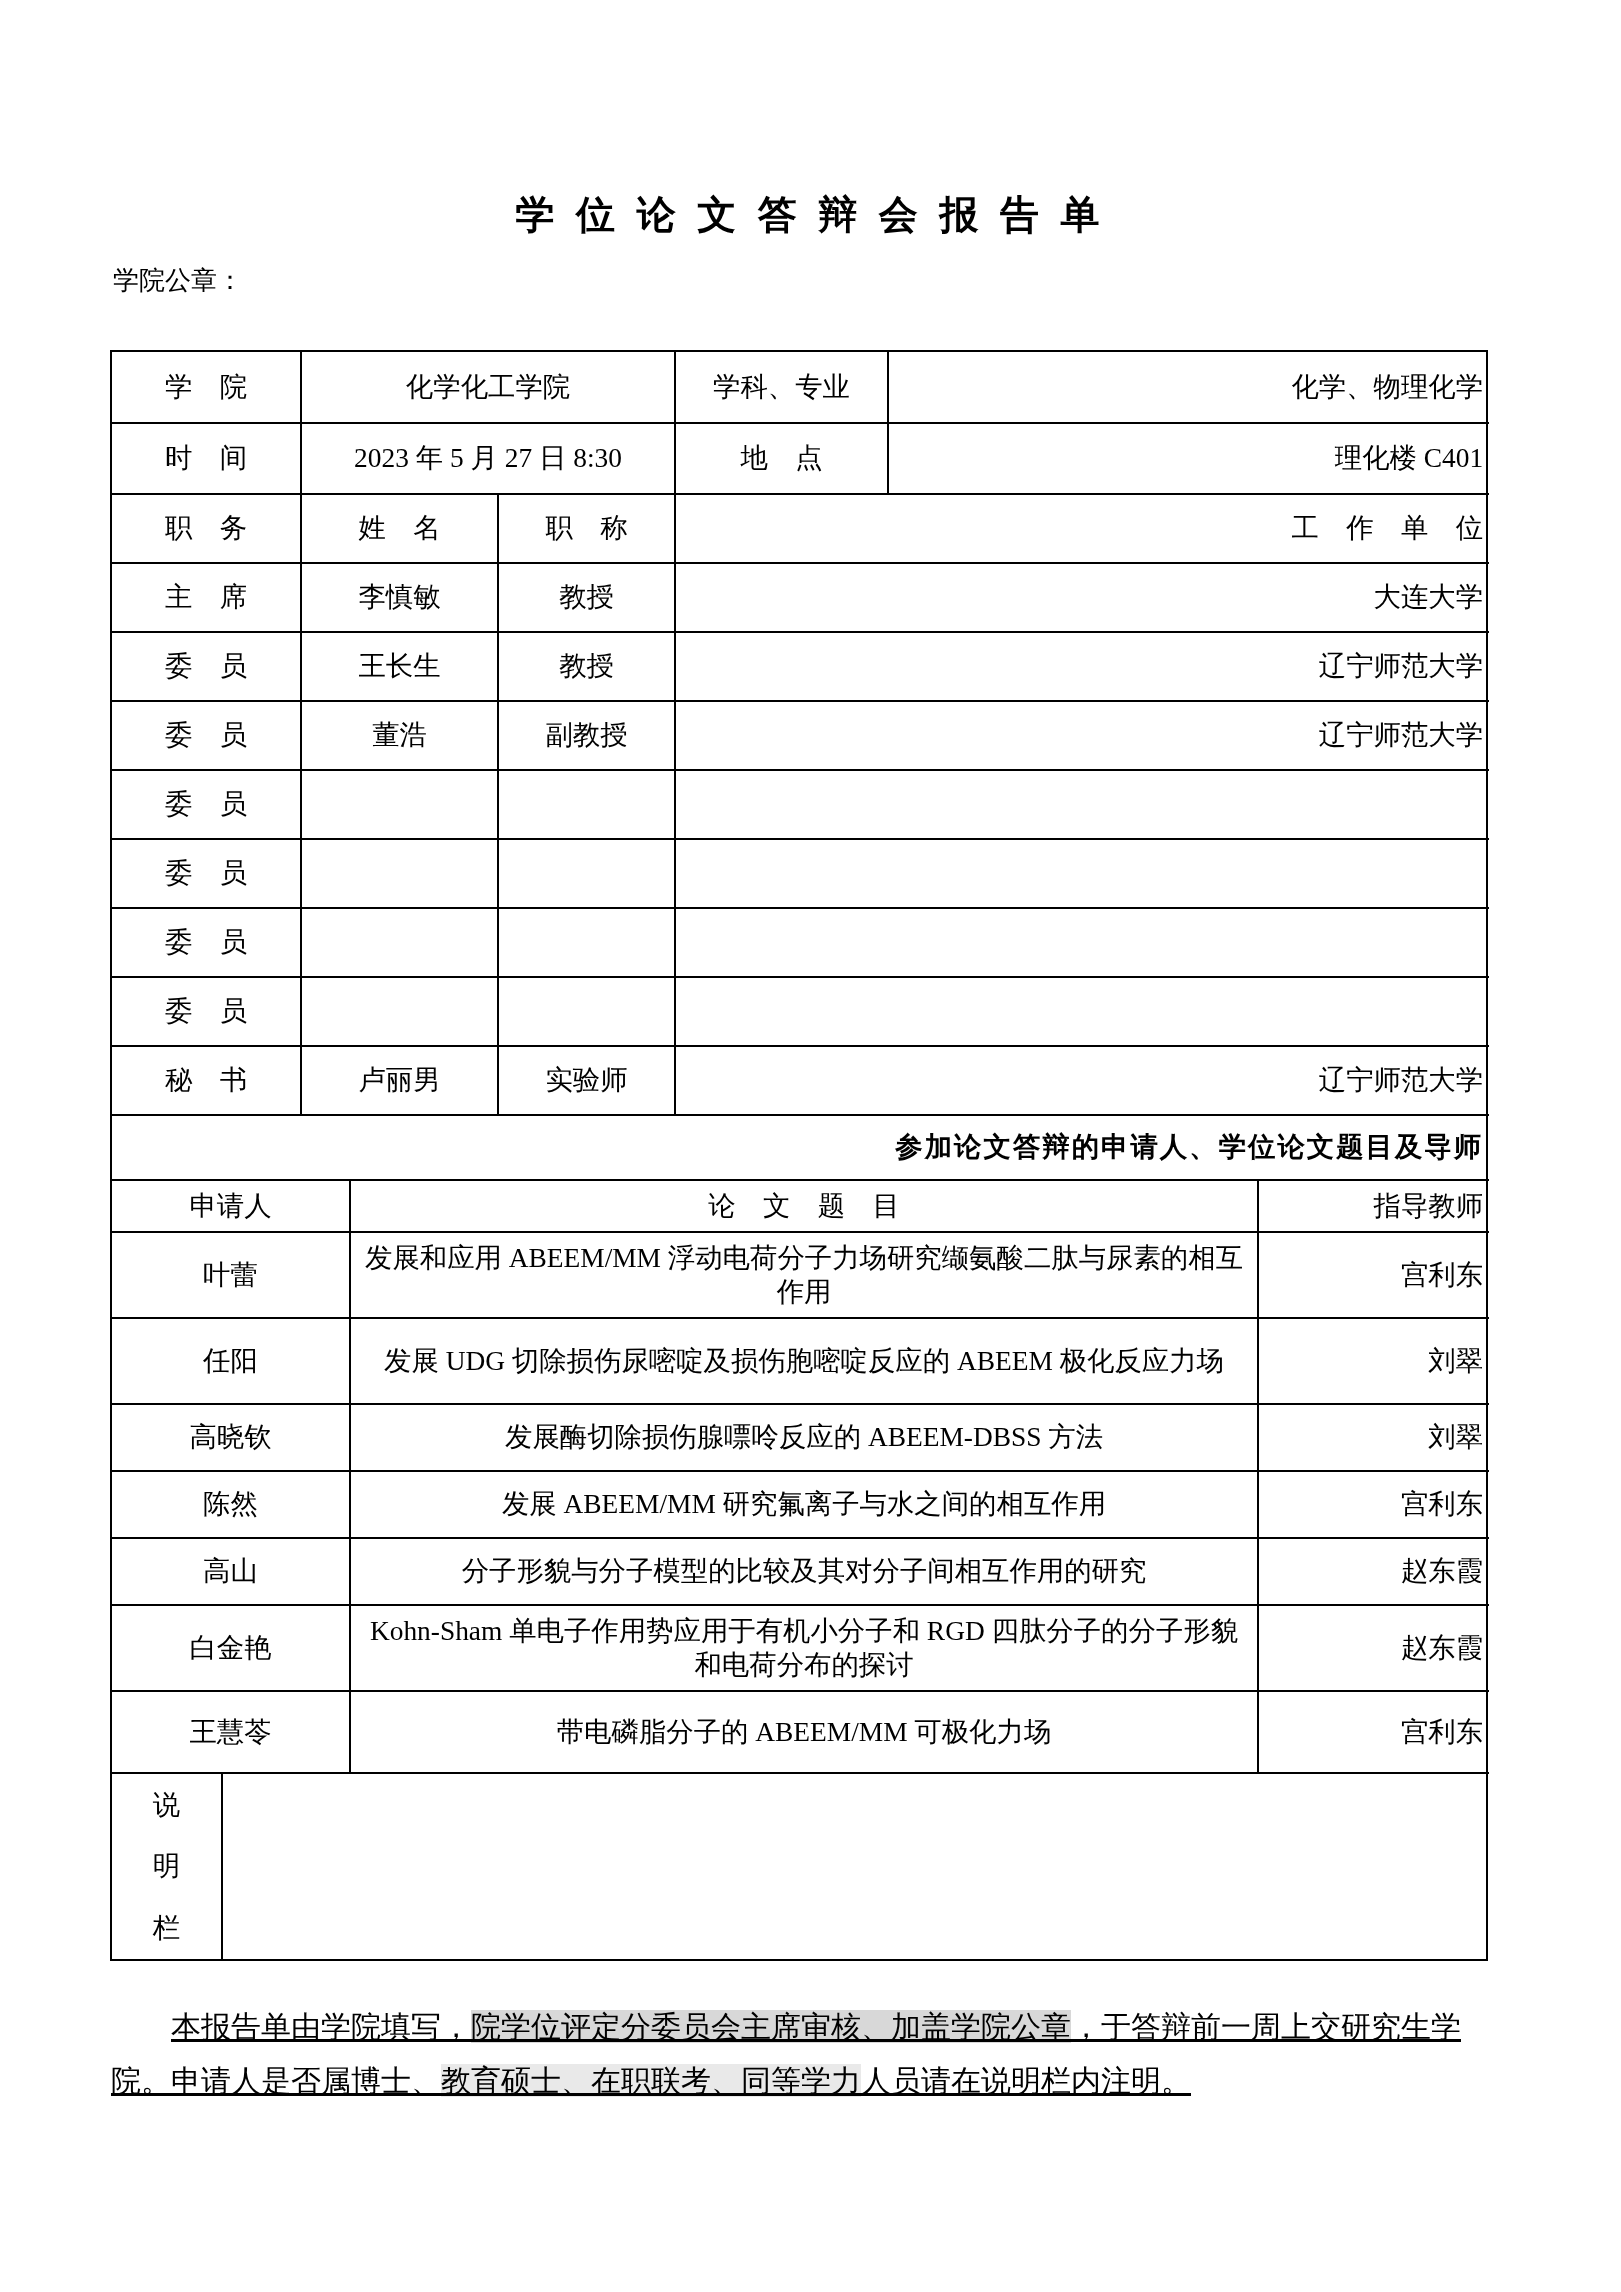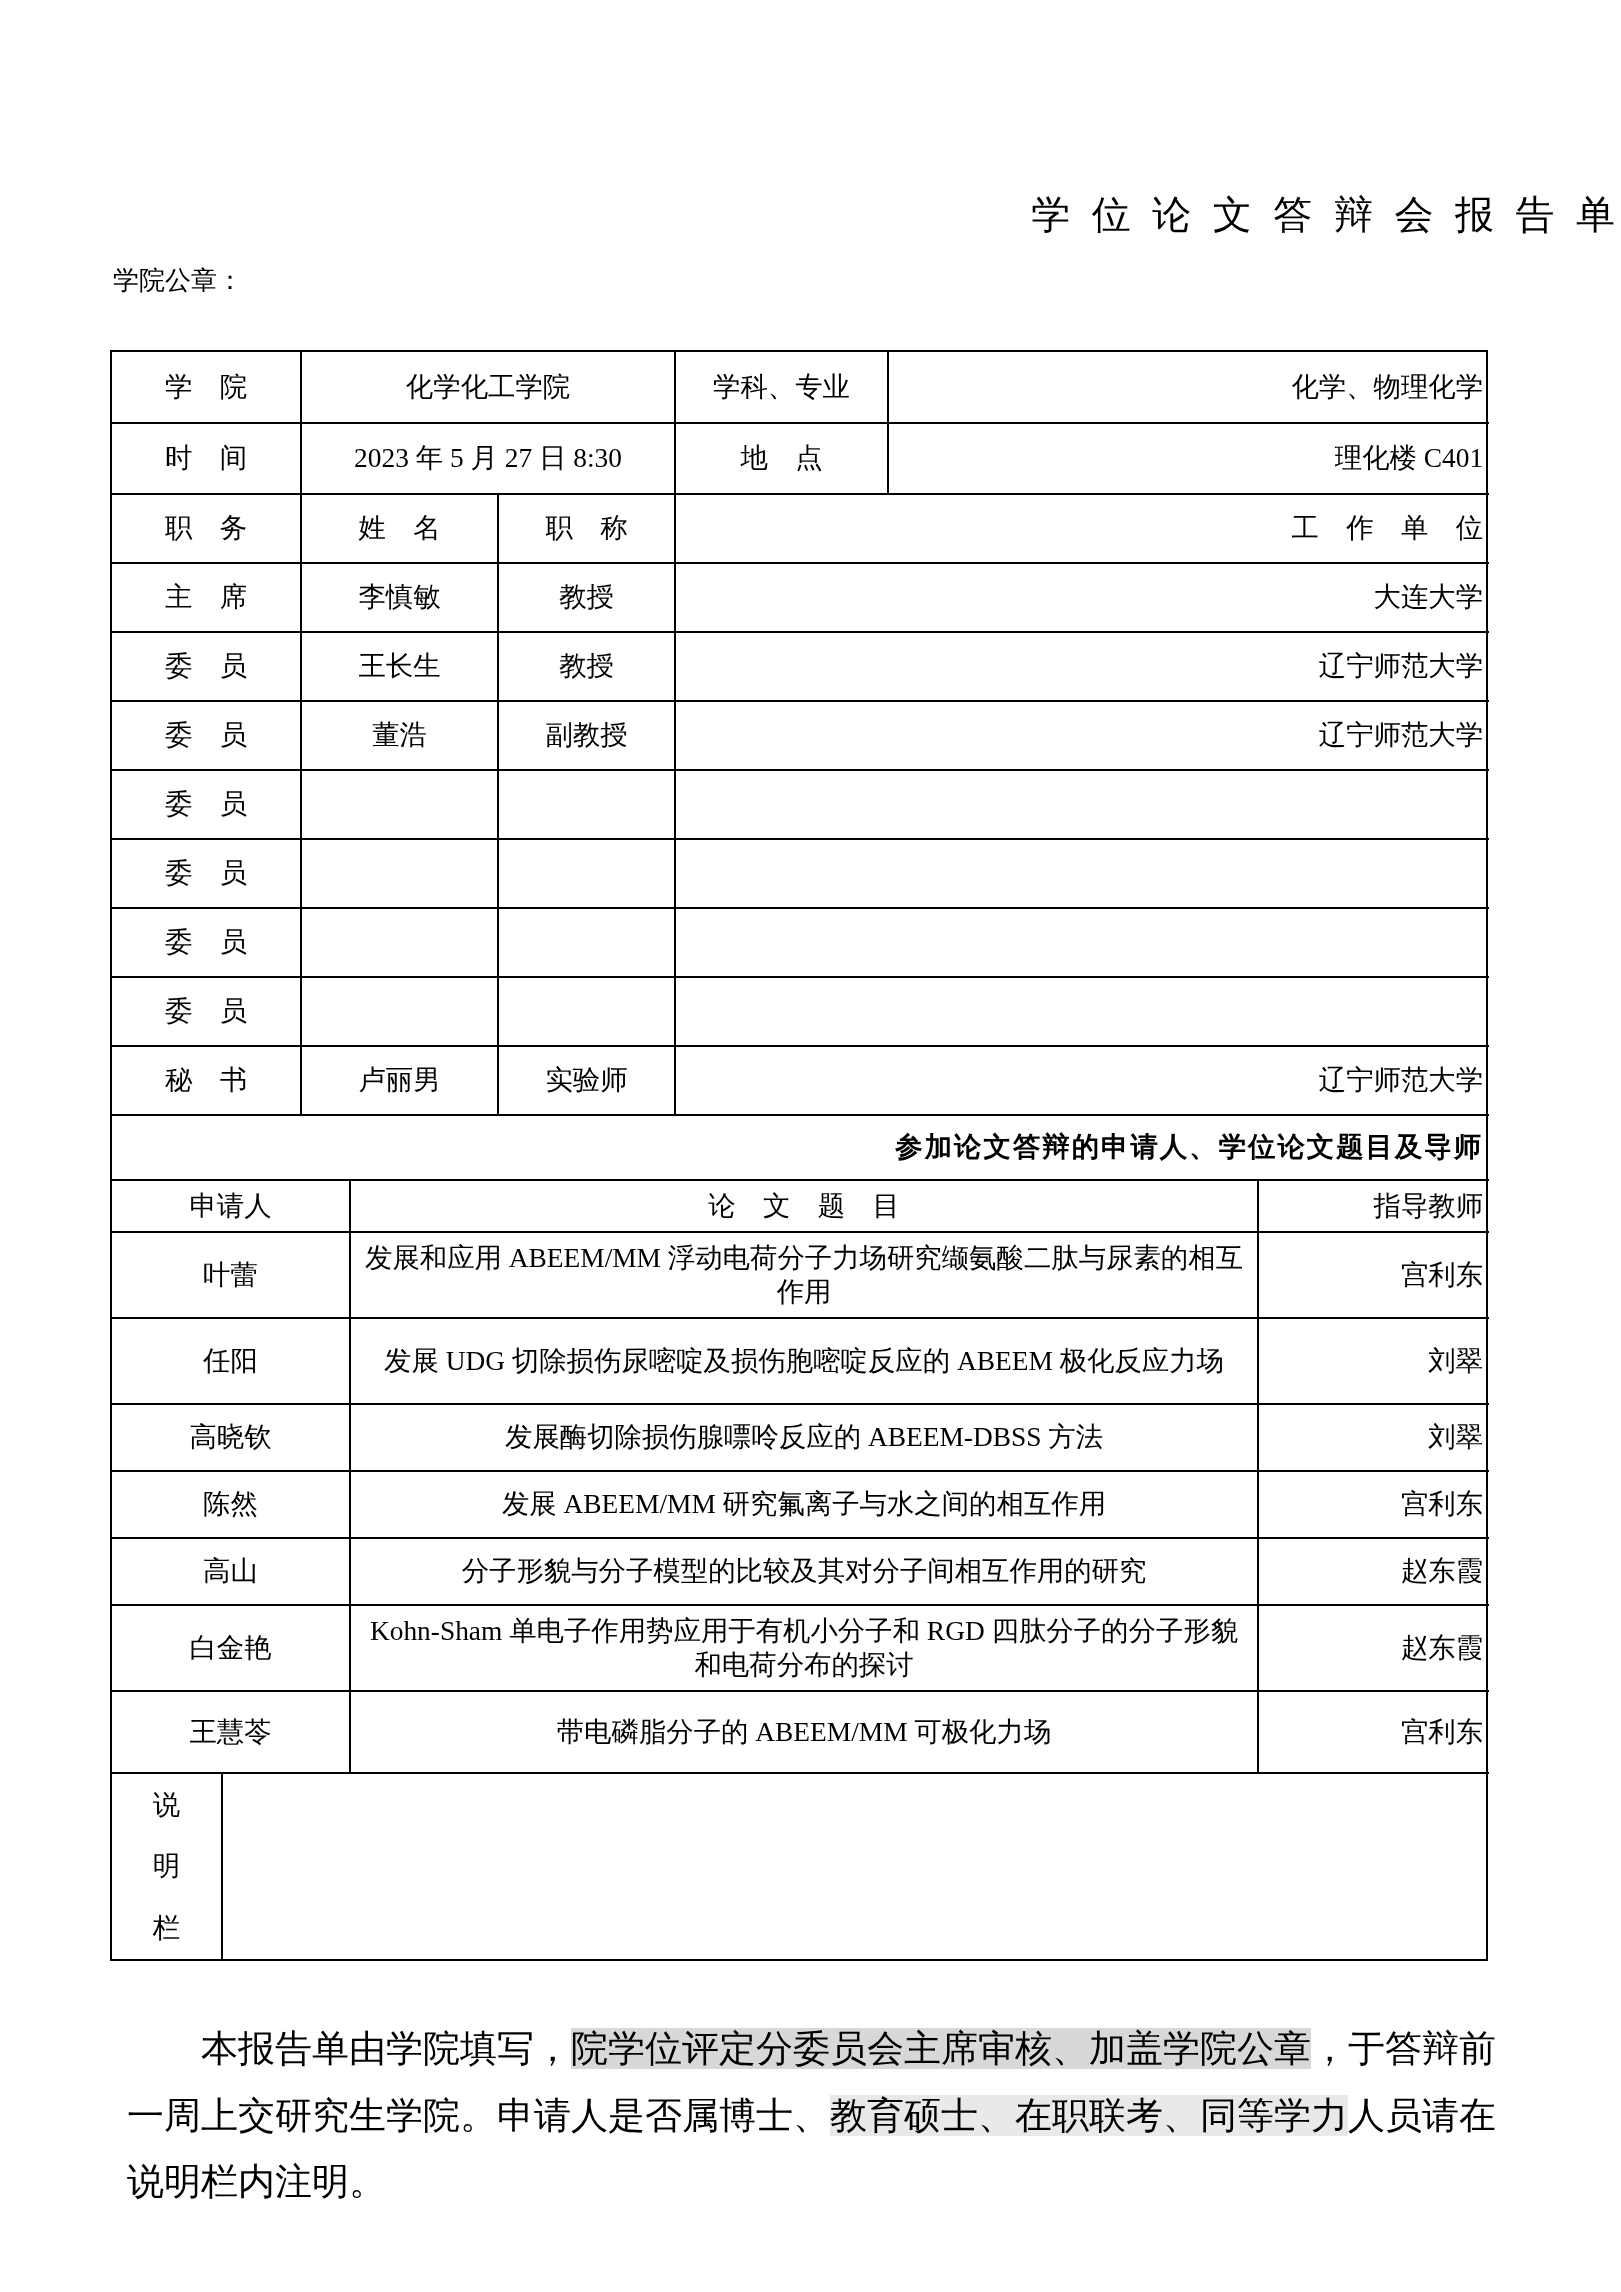--- a/index.html
+++ b/index.html
@@ -6,22 +6,22 @@
   .page {
     position:relative;
     width:1621px; height:2293px;
     margin:0 auto;
     background:#ffffff;
     color:#000;
     font-family:"Liberation Serif", serif;
   }
   .doc-title {
     position:absolute; top:188px; left:0; right:0;
-    text-align:right;
-    font-size:39px; font-weight:normal;
+    text-align:center;
+    font-size:39px; font-weight:bold;
     letter-spacing:5.9px;
     white-space:pre;
   }
   .seal-label {
     position:absolute; top:263px; left:113px;
     font-size:26px;
   }
   .form-wrap {
     position:absolute; top:310px; left:110px;
     width:1378px;
@@ -52,23 +52,24 @@
   td.thesis   { font-size:26.5px; line-height:1.3; }
   td.notes-label { padding:9.8px 2px; }
   .notes-stack {
     display:flex; flex-direction:column;
     justify-content:space-between; align-items:center;
     height:157px; font-size:27.4px;
   }
   .footer-note {
     position:absolute; top:2000px; left:111px;
     width:1404px;
-    font-size:37px; line-height:1.8;
+    font-size:30px; line-height:1.8;
     text-indent:2em;
-    margin:16px;
+    margin:0;
+    text-decoration:underline;
   }
   .hl       { background:#d8d8d8; }
   .hl-light { background:#e9e9e9; }
 </style>
 </head>
 <body>
 
 <div class="page">
 
   <div class="doc-title">学 位 论 文 答 辩 会 报 告 单</div>

